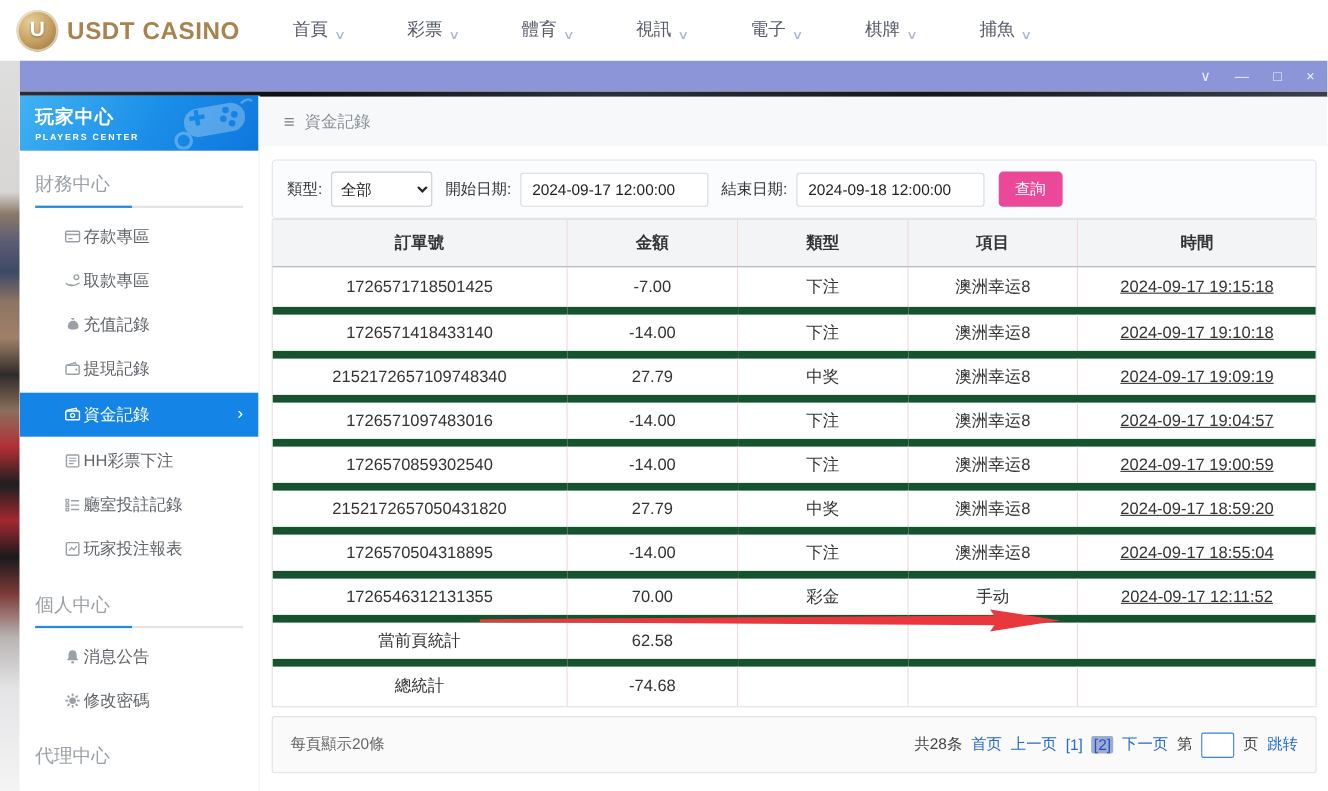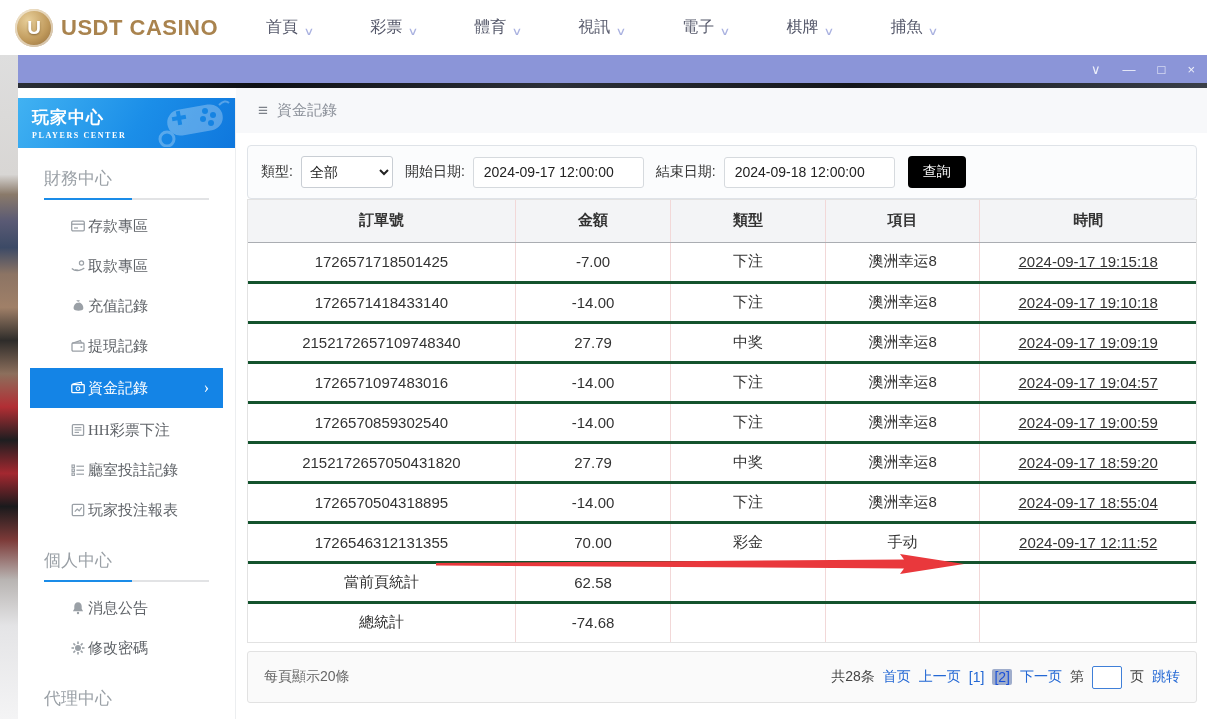--- a/index.html
+++ b/index.html
@@ -35,28 +35,28 @@
   .window { position:absolute; left:18px; top:55px; width:1189px; height:664px; background:#fff; }
   .titlebar { height:28px; background:#8b95d8; position:relative; }
   .win-controls { position:absolute; right:12px; top:0; height:28px; display:flex; gap:22px;
     align-items:center; color:#eef0fa; font-size:13px; }
   .ctrl { cursor:pointer; line-height:1; }
   .win-body { position:relative; height:636px; background:#fff; overflow:hidden; }
   .dark-strip { position:absolute; left:0; top:0; right:0; height:5px;
     background:linear-gradient(90deg,#2a2e36,#0e1014 20%,#2c3038 45%,#14161a 70%,#3a3f49); }
 
   
-  .sidebar { position:absolute; left:0; top:15px; bottom:0; width:218px; background:#fff;
-    border-right:1px solid #eceef0; overflow:hidden;font-family:Liberation Serif, serif; }
+  .sidebar { position:absolute; left:0; top:4px; bottom:0; width:218px; background:#fff;
+    border-right:1px solid #eceef0; overflow:hidden; }
   .sb-header { height:50px; background:linear-gradient(120deg,#41b2f2 0%,#1b8ee8 55%,#0f77dd 100%);
     color:#fff; padding:8px 0 0 14px; position:relative; overflow:hidden; }
   .sb-title { font-size:17px; font-weight:700; letter-spacing:1px; }
   .sb-sub { font-size:8px; letter-spacing:1.6px; margin-top:2px; font-weight:700; }
   .sb-deco { position:absolute; right:4px; top:1px; width:78px; height:48px; opacity:.28; }
-  .sb-section { padding:0 26px; }
+  .sb-section { padding:0 14px; }
   .sec-title { font-size:17px; color:#9aa0a6; margin-top:13px; padding:6px 0 8px 0; }
   .sec-line { height:2px; background:#e2e3e5; position:relative; margin-bottom:6px; }
   .sec-line::after { content:""; position:absolute; left:0; top:0; height:2px; width:88px; background:#1a8ce8; }
   .sb-item { height:40px; display:flex; align-items:center; gap:2px; padding-left:26px;
     color:#5f6368; font-size:15px; cursor:pointer; }
   .sb-ico { width:16px; height:16px; color:#9aa0a6; flex:0 0 16px; }
   .sb-ico svg { width:16px; height:16px; display:block; }
   .sb-item.active { background:#1484e6; color:#fff; margin:2px -14px; padding-left:40px; padding-right:14px; }
   .sb-item.active .sb-ico { color:#fff; }
   .sb-caret { margin-left:auto; font-size:16px; color:#fff; }
@@ -71,30 +71,30 @@
   .filterbox { height:54px; border:1px solid #dfe3e8; background:#fbfcfd; border-radius:4px;
     display:flex; align-items:center; padding:0 13px; font-size:14px; color:#333; }
   .flabel { white-space:nowrap; }
   .flabel + .flabel, select + .flabel, input + .flabel { margin-left:12px; }
   .filterbox select { width:92px; height:32px; margin-left:8px; border:1px solid #c9ced4;
     border-radius:3px; font-size:14px; color:#222; background:#fff; padding:0 4px;
     font-family:"Liberation Sans","DejaVu Sans",sans-serif; }
   .date-input { width:171px; height:31px; border:1px solid #d6dade; border-radius:3px;
     padding:0 10px; font-size:14px; color:#222; margin-left:8px;
     font-family:"Liberation Sans","DejaVu Sans",sans-serif; }
-  .searchbtn { margin-left:13px; width:58px; height:32px; background:#000000; color:#fff;
+  .searchbtn { margin-left:13px; width:58px; height:32px; background:#ec4899; color:#fff;
     border:none; border-radius:4px; font-size:14px; cursor:pointer;
     font-family:"Liberation Sans","DejaVu Sans",sans-serif; }
 
   .tablebox { position:relative; border:1px solid #e2e2e2; background:#fff; }
   table { width:100%; border-collapse:collapse; font-size:15px; color:#333; table-layout:fixed; }
   th { height:42px; background:#f3f4f6; font-weight:700; text-align:center;
     border-bottom:1px solid #aaadb2; border-right:1px solid #f2d8d8; }
   th:last-child { border-right:none; }
-  td { height:40px; text-align:center; border-right:1px solid #f2d8d8; border-bottom:3px solid #14532d; }
+  td { height:40px; text-align:center; border-right:1px solid #f2d8d8; border-bottom:7px solid #14532d; }
   td:last-child { border-right:none;text-decoration:underline; }
   tbody tr:last-child td { border-bottom:none; }
   .red-arrow { position:absolute; left:188px; top:351px; width:528px; height:26px; pointer-events:none; }
 
   .footerbox { margin-top:8px; height:52px; border:1px solid #e2e2e2; background:#fafafa;
     border-radius:3px; display:flex; justify-content:space-between; align-items:center;
     padding:0 16px; font-size:14px; }
   .pg-size { color:#666; }
   .pg-right { display:flex; align-items:center; gap:8px; color:#555; }
   .pg-link { color:#2468d4; text-decoration:none; cursor:pointer; }

